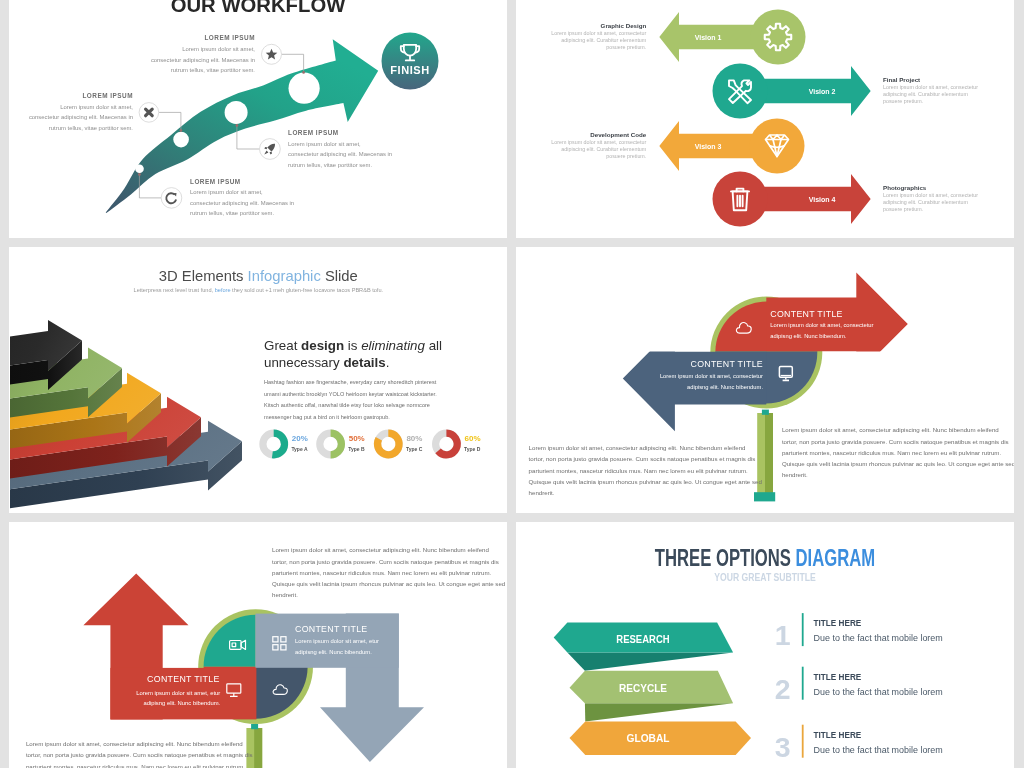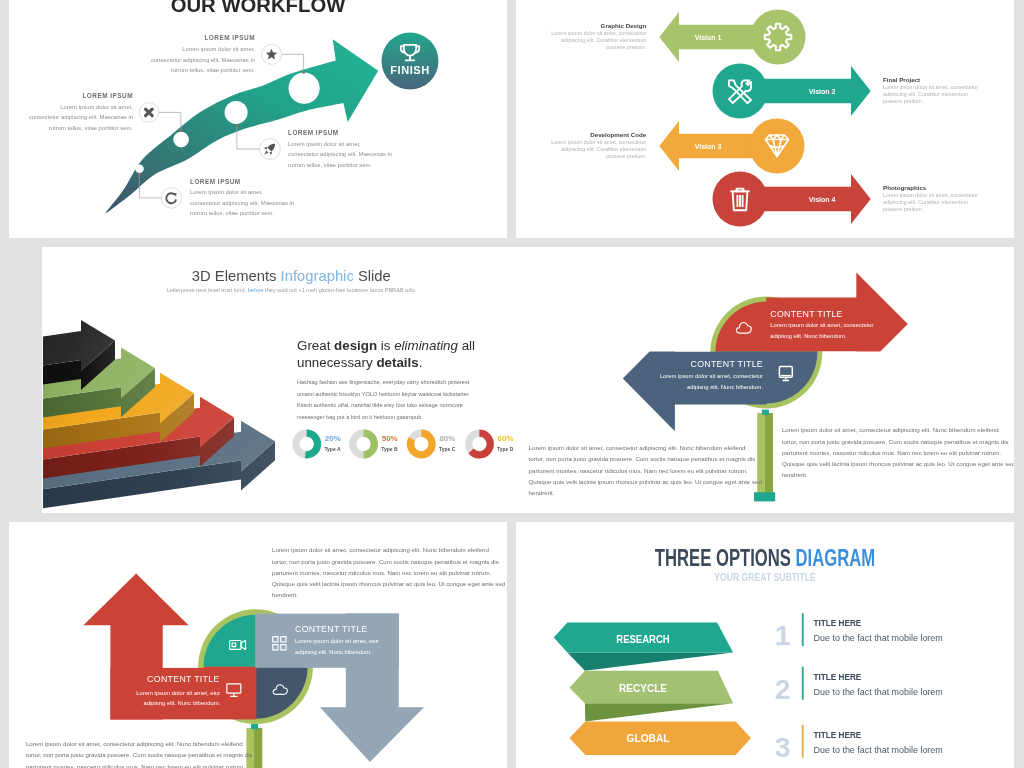--- a/index.html
+++ b/index.html
@@ -4,21 +4,21 @@
 <style>
   html,body{margin:0;padding:0;}
   body{
     width:1024px;height:768px;overflow:hidden;background:#e2e2e2;
     font-family:"Liberation Sans",sans-serif;
   }
   .grid{position:absolute;left:0;top:0;width:976px;height:768px;}
   .panel{position:absolute;background:#fff;overflow:hidden;}
   .p1{left:9px;top:-28px;width:498px;height:266px;}
   .p2{left:516px;top:-28px;width:498px;height:266px;}
-  .p3{left:9px;top:247px;width:498px;height:266px;margin-left:33px;}
+  .p3{left:9px;top:247px;width:498px;height:266px;}
   .p4{left:516px;top:247px;width:498px;height:266px;}
   .p5{left:9px;top:522px;width:498px;height:266px;}
   .p6{left:516px;top:522px;width:498px;height:266px;}
   .slide{position:absolute;left:0;top:0;width:498px;height:266px;}
   svg{display:block;}
   .t1-title{font:bold 20.3px "Liberation Sans",sans-serif;fill:#282828;text-anchor:middle;letter-spacing:0px;}
   .t1-h{font:bold 6.4px "Liberation Sans",sans-serif;fill:#6e6e6e;text-anchor:end;letter-spacing:0.5px;}
   .t1-p{font:5.9px "Liberation Sans",sans-serif;fill:#8f8f8f;text-anchor:end;}
   .t1-sl{text-anchor:start;}
   .t1-finish{font:bold 11px "Liberation Sans",sans-serif;fill:#fff;text-anchor:middle;letter-spacing:0.6px;}

